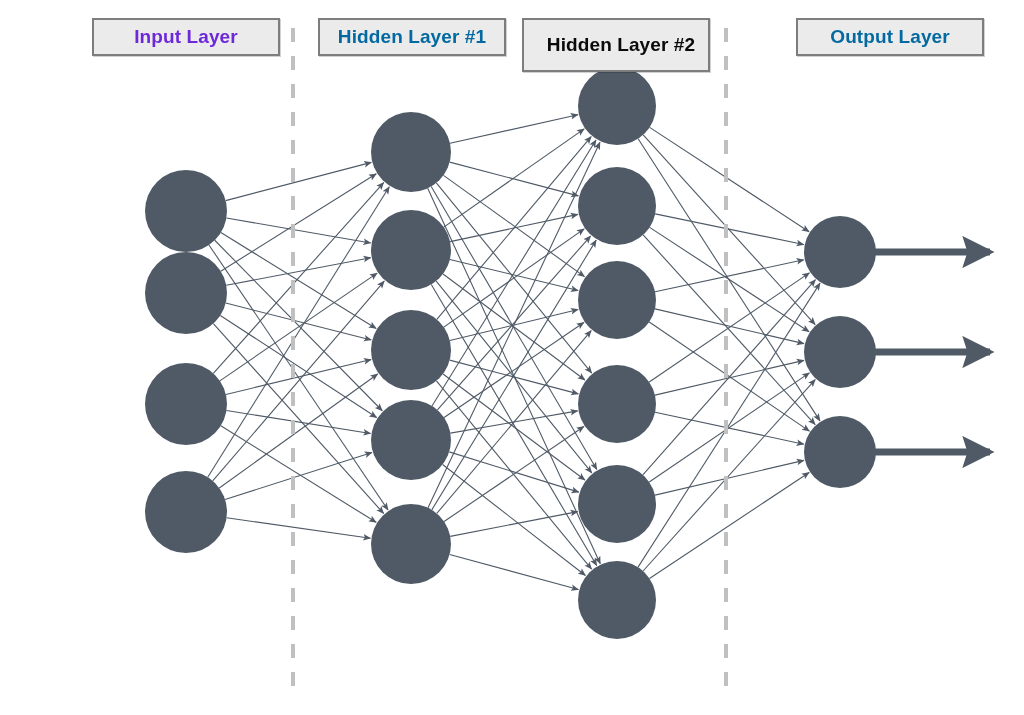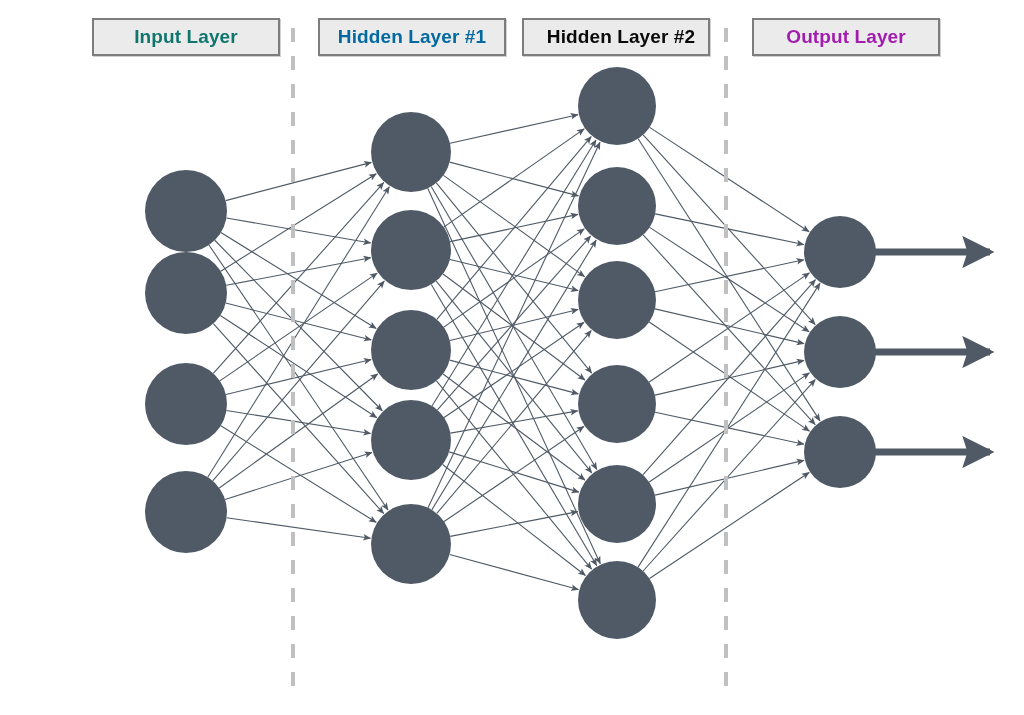--- a/index.html
+++ b/index.html
@@ -158,19 +158,19 @@
         <line x1="872" y1="352" x2="990" y2="352" stroke="#4f5a66" stroke-width="7" marker-end="url(#arrow-thick)" stroke-linecap="butt" class="out-arrow"></line>
         <line x1="872" y1="452" x2="990" y2="452" stroke="#4f5a66" stroke-width="7" marker-end="url(#arrow-thick)" stroke-linecap="butt" class="out-arrow"></line>
       </g>
     <g id="dividers-group">
         <line x1="293" y1="28" x2="293" y2="692" stroke="#c0c0c0" stroke-width="4" stroke-dasharray="14 14" stroke-linecap="butt" class="divider-line"></line>
         <line x1="726" y1="28" x2="726" y2="692" stroke="#c0c0c0" stroke-width="4" stroke-dasharray="14 14" stroke-linecap="butt" class="divider-line"></line>
       </g>
   </svg>
 
   <div id="labels-layer">
-      <div class="layer-label-box" style="left: 92px; top: 18px; width: 188px; height: 38px; background: rgb(235, 235, 235); border-color: rgb(125, 125, 125); color: #0f766e;">Input Layer</div>
+      <div class="layer-label-box" style="left: 92px; top: 18px; width: 188px; height: 38px; background: rgb(235, 235, 235); border-color: rgb(125, 125, 125); color: #6d28d9;">Input Layer</div>
       <div class="layer-label-box" style="left: 318px; top: 18px; width: 188px; height: 38px; background: rgb(235, 235, 235); border-color: rgb(125, 125, 125); color: #0369a1;">Hidden Layer #1</div>
-      <div class="layer-label-box" style="left: 522px; top: 18px; width: 188px; height: 38px; background: rgb(235, 235, 235); border-color: rgb(125, 125, 125); color: rgb(10, 10, 10); padding-left: 10px;">Hidden Layer #2</div>
-      <div class="layer-label-box" style="left: 752px; top: 18px; width: 188px; height: 38px; background: rgb(235, 235, 235); border-color: rgb(125, 125, 125); color: #a21caf;">Output Layer</div>
+      <div class="layer-label-box" style="left: 522px; top: 18px; width: 188px; height: 54px; background: rgb(235, 235, 235); border-color: rgb(125, 125, 125); color: rgb(10, 10, 10); padding-left: 10px;">Hidden Layer #2</div>
+      <div class="layer-label-box" style="left: 796px; top: 18px; width: 188px; height: 38px; background: rgb(235, 235, 235); border-color: rgb(125, 125, 125); color: #0369a1;">Output Layer</div>
     </div>
 
 </div>
 
 </body></html>

